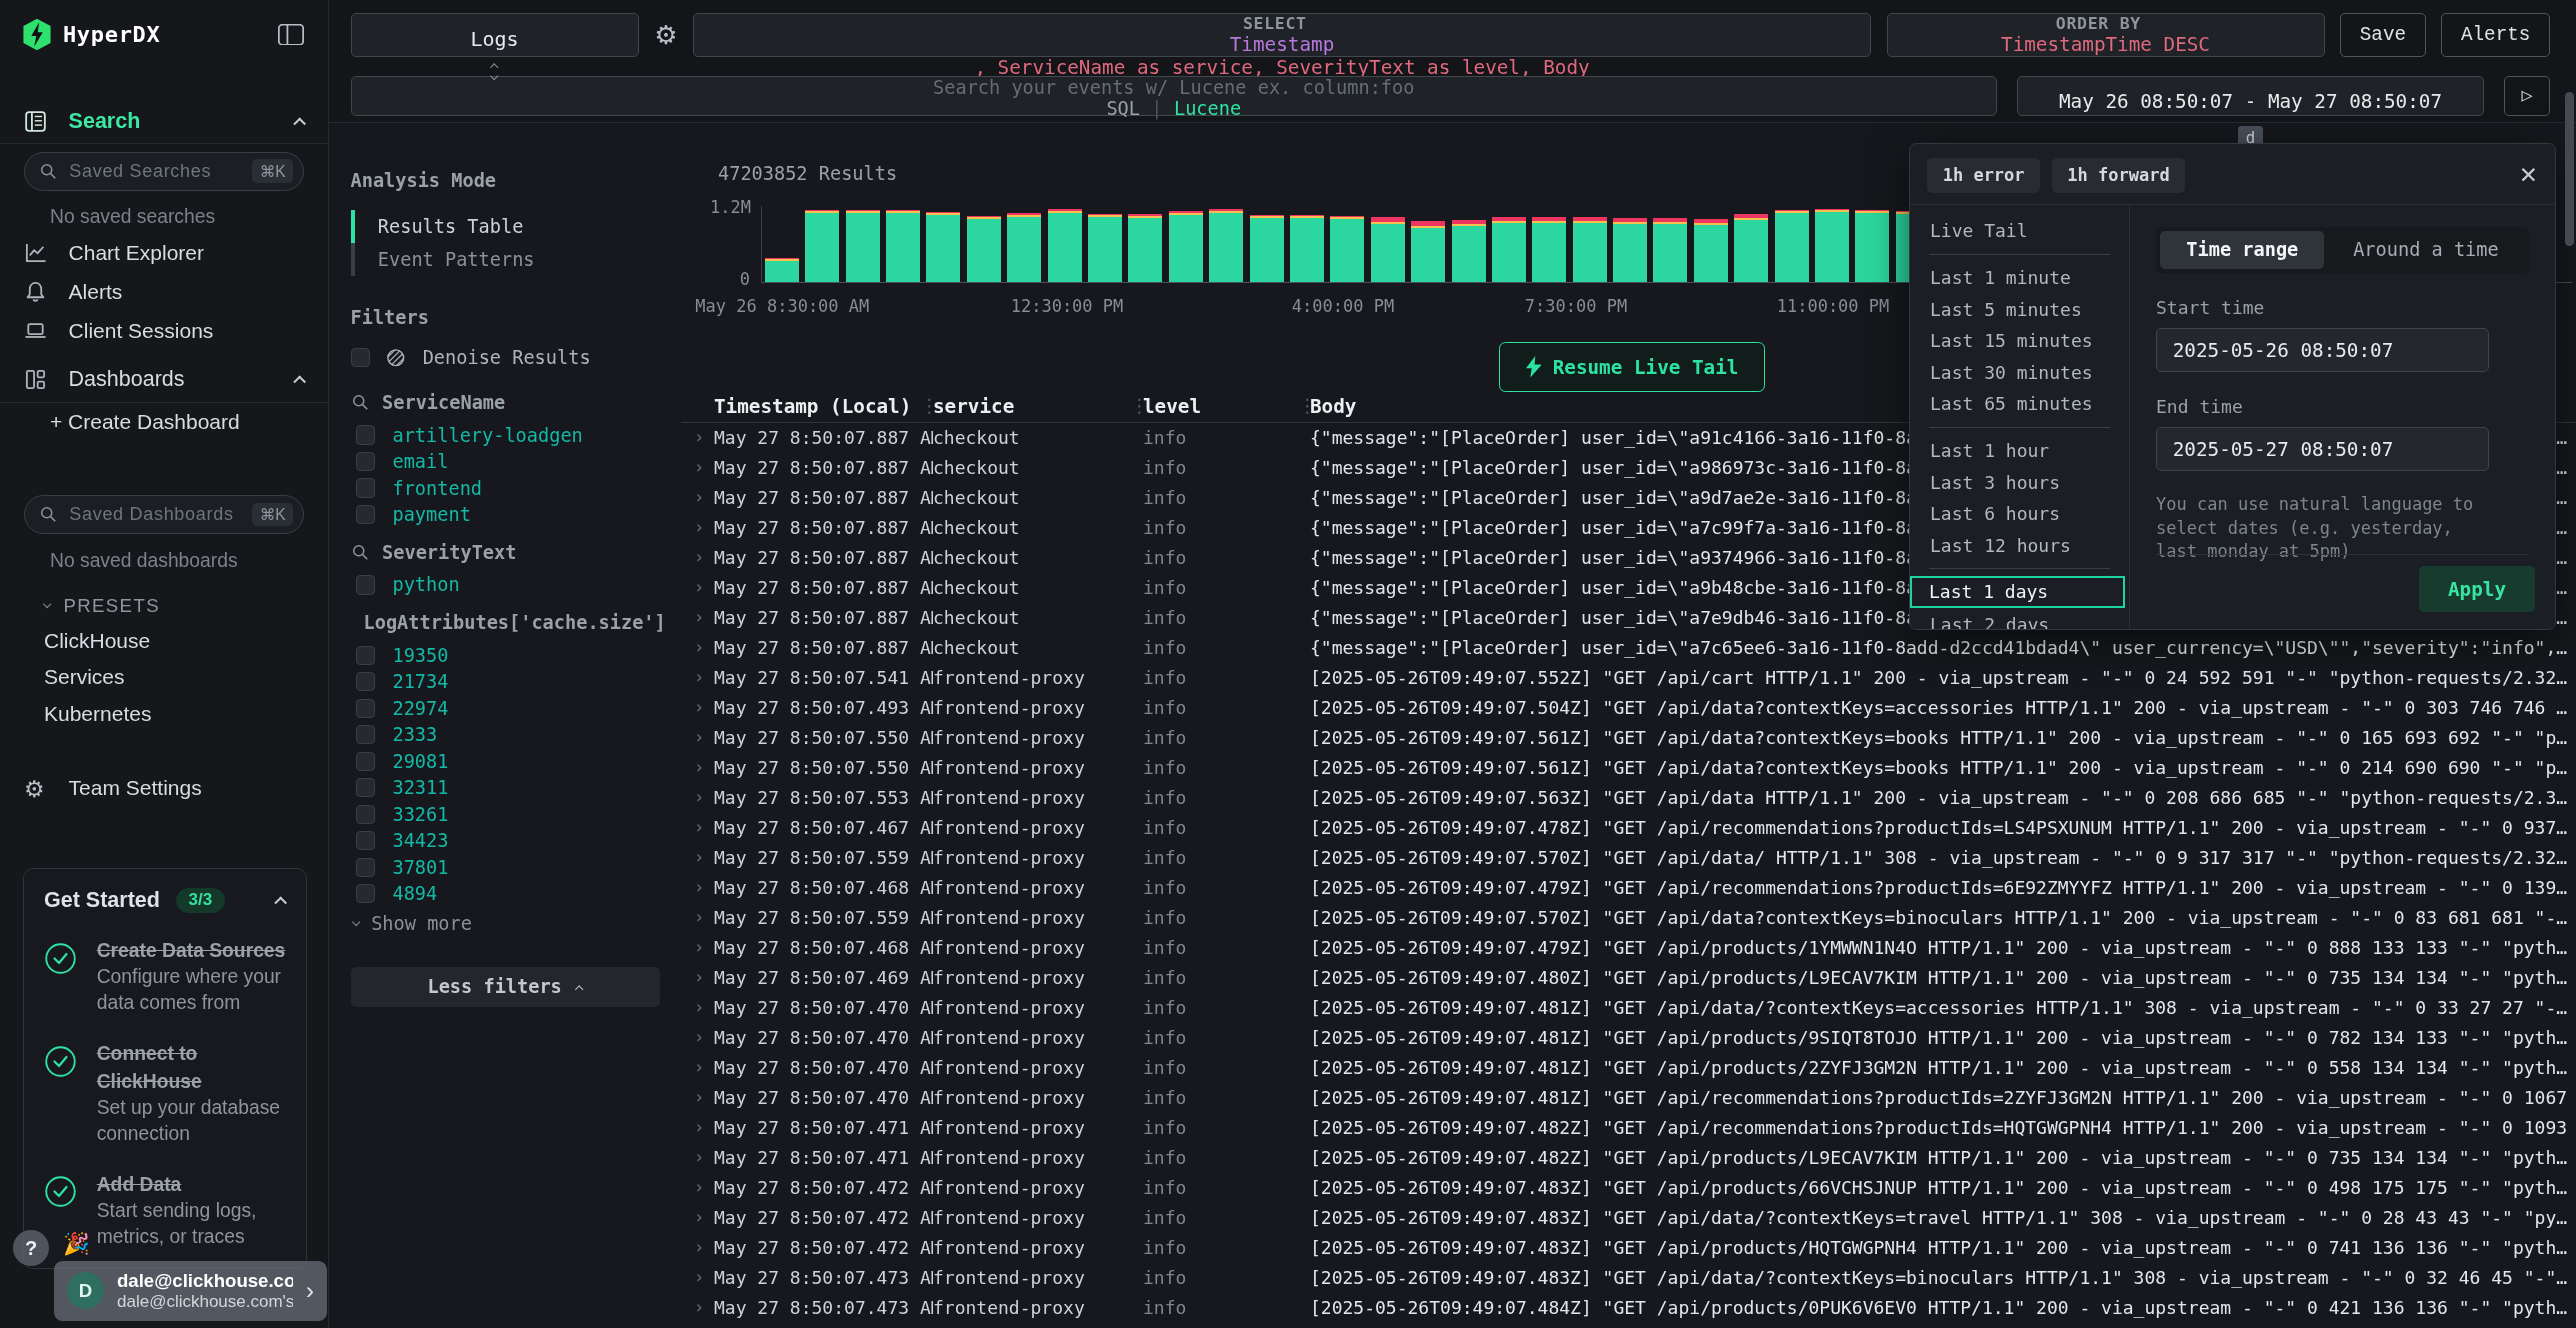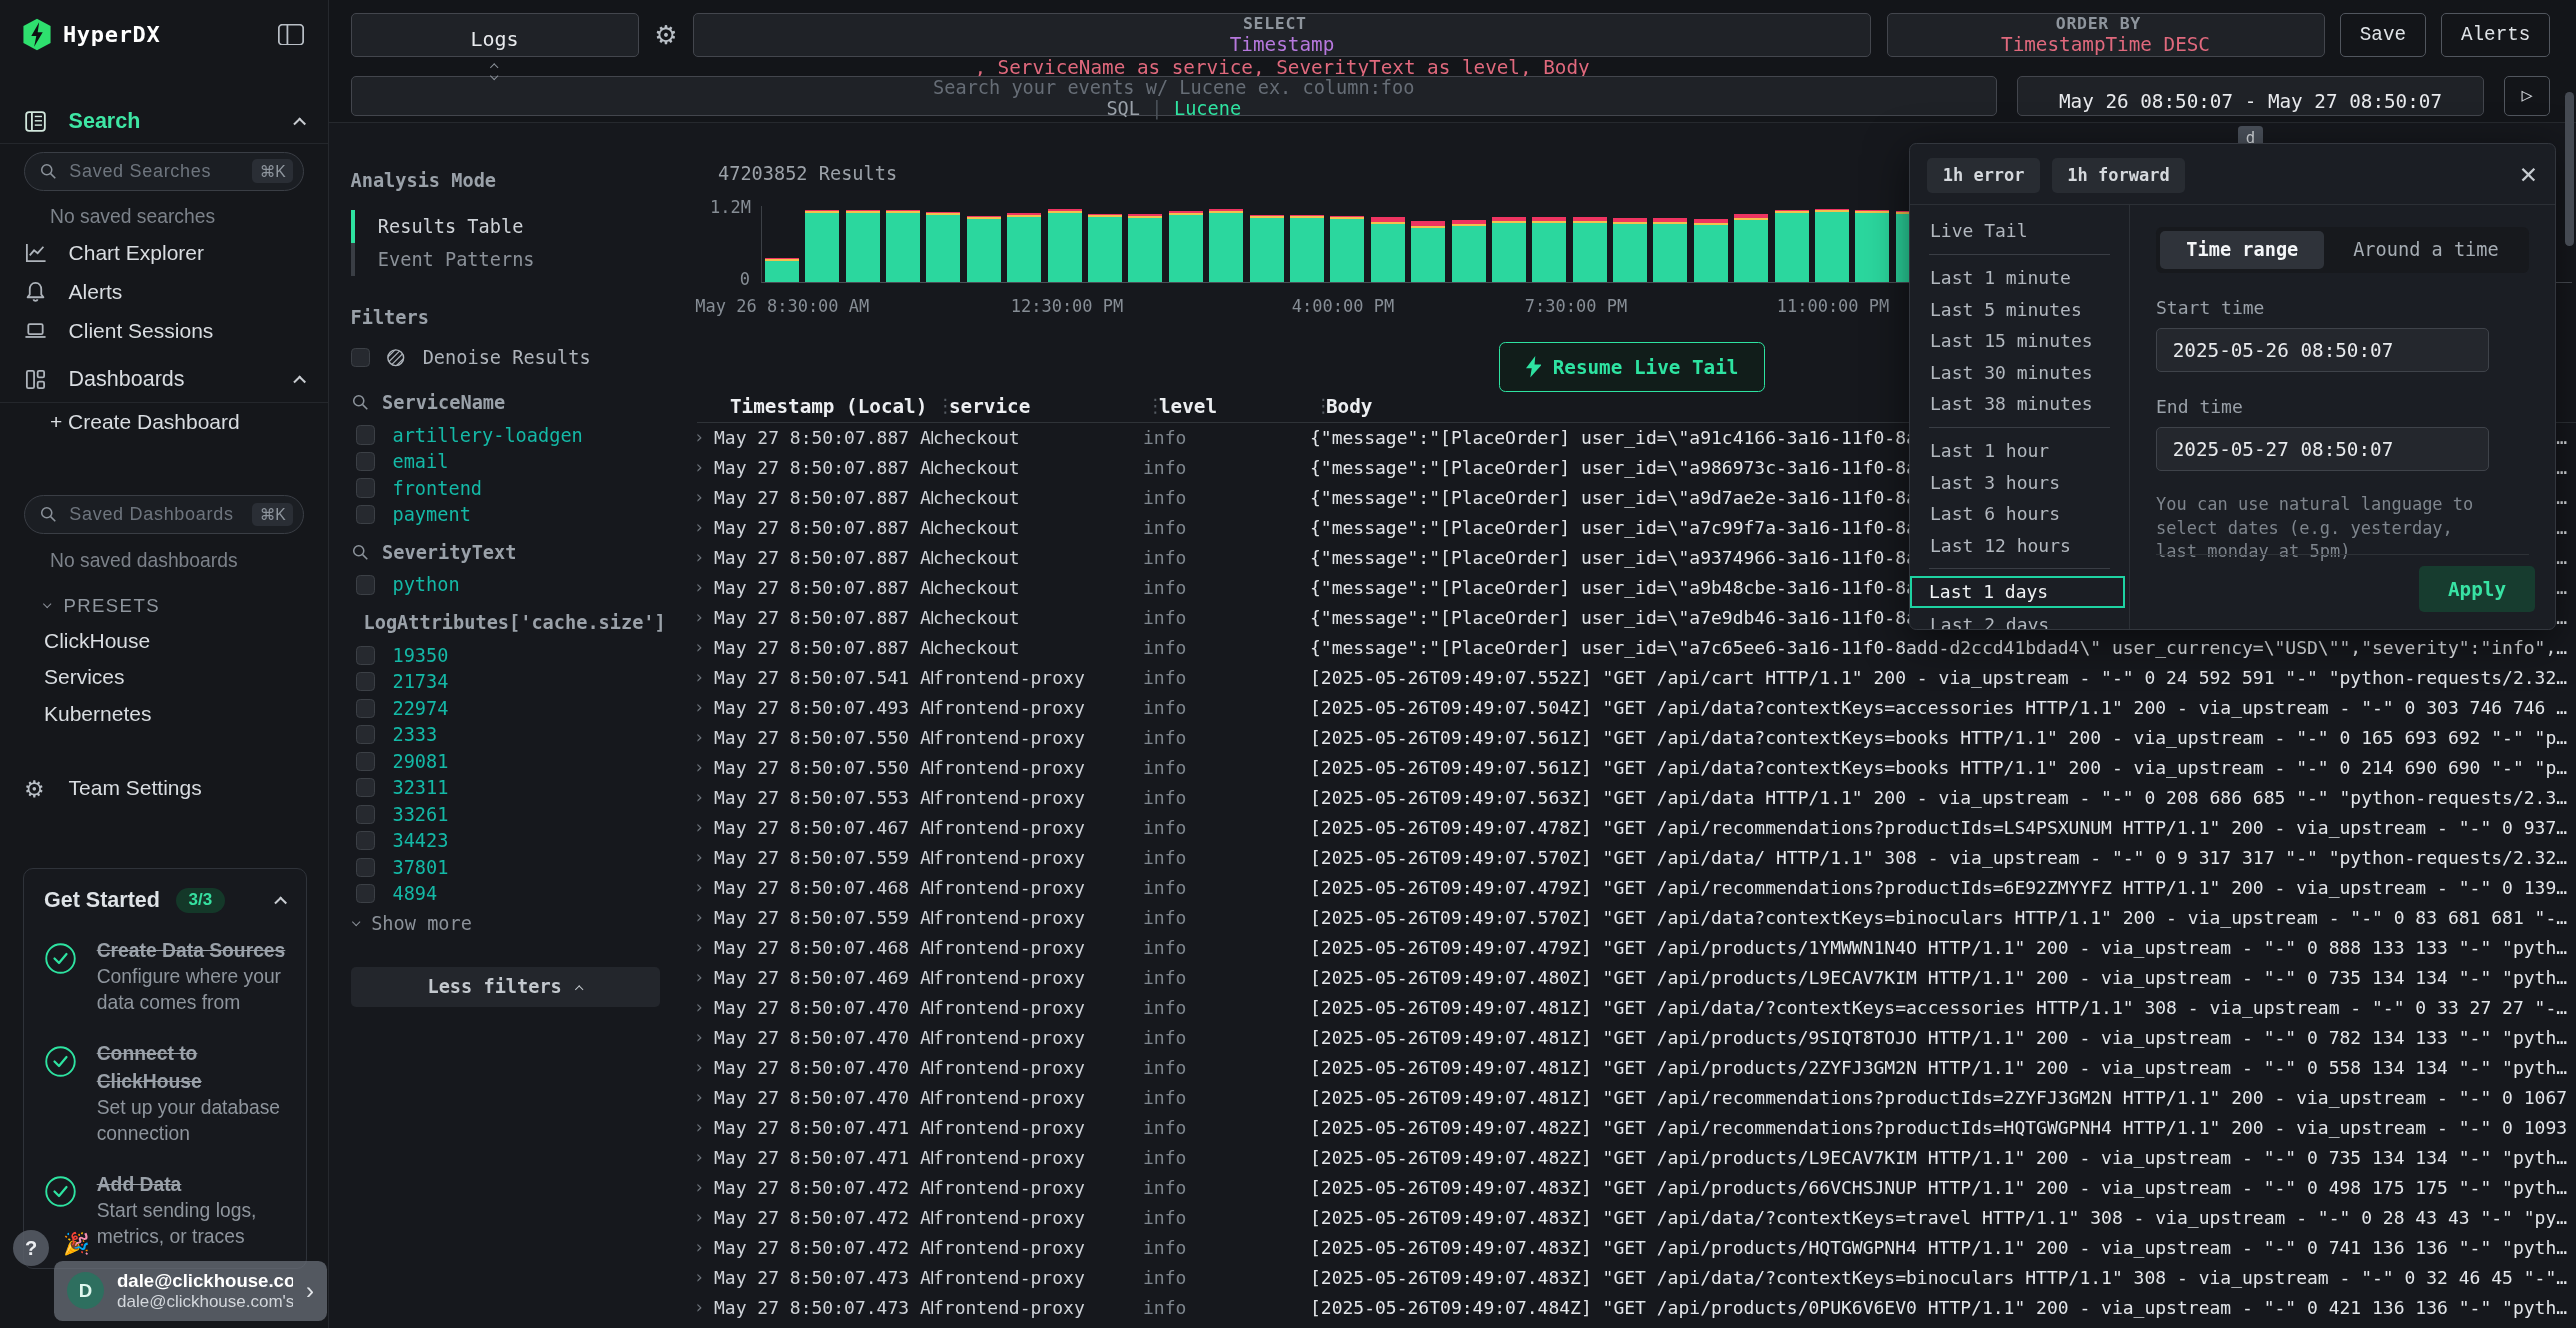--- a/index.html
+++ b/index.html
@@ -115,21 +115,21 @@
   .bar .seg-red { background:#ee3461; }
   .bar .seg-yellow { background:#f2c14e; height:2.1px; }
   .bar .seg-green { background:#2bd79e; }
   .xticks { position:absolute; left:0; right:0; top:173px; height:24px; }
   .xticks span { position:absolute; color:#868d95; font-size:17px; white-space:nowrap; }
   .resume-btn { position:absolute; left:818px; top:219px; width:266px; height:50px; border:1.4px solid #2ee3a1;
     border-radius:6.4px; background:rgba(16,30,26,.85); color:#2ee3a1; font-weight:bold; font-size:19.3px;
     display:flex; align-items:center; justify-content:center; gap:11.4px; cursor:pointer; z-index:2; }
 
   .log-grid { display:grid; grid-template-columns:33px 219px 210px 167px 1fr; align-items:center; }
-  .log-header { position:absolute; left:16px; right:0; top:268px; height:31.5px; font-weight:bold; font-size:19.3px; color:#eceef1;
+  .log-header { position:absolute; left:0; right:0; top:268px; height:31.5px; font-weight:bold; font-size:19.3px; color:#eceef1;
     border-bottom:1.4px solid #2f3338; }
   .col-sep { position:absolute; top:4.3px; color:#555b62; font-weight:normal; font-size:18.6px; }
   .log-rows { position:absolute; left:0; right:0; top:299px; bottom:0; overflow:hidden; }
   .log-row { height:30px; font-size:18px; white-space:nowrap; cursor:pointer; }
   .rw-chev { color:#6b7178; padding-left:13px; font-size:17px; }
   .rw-ts { color:#cfd3d8; overflow:hidden; }
   .rw-svc { color:#cfd3d8; overflow:hidden; }
   .rw-lvl { color:#7e868e; overflow:hidden; }
   .rw-body { color:#e3e6ea; overflow:hidden; text-overflow:ellipsis; padding-right:7.2px; }
 
@@ -903,21 +903,21 @@
       <span class="tp-close">✕</span>
     </div>
     <div class="tp-body">
       <div class="tp-list" id="time-options">
           <div class="tp-item">Live Tail</div>
           <div class="tp-div"></div>
           <div class="tp-item">Last 1 minute</div>
           <div class="tp-item">Last 5 minutes</div>
           <div class="tp-item">Last 15 minutes</div>
           <div class="tp-item">Last 30 minutes</div>
-          <div class="tp-item">Last 38 minutes</div>
+          <div class="tp-item">Last 65 minutes</div>
           <div class="tp-div"></div>
           <div class="tp-item">Last 1 hour</div>
           <div class="tp-item">Last 3 hours</div>
           <div class="tp-item">Last 6 hours</div>
           <div class="tp-item">Last 12 hours</div>
           <div class="tp-div"></div>
           <div class="tp-item selected">Last 1 days</div>
           <div class="tp-item">Last 2 days</div>
         </div>
       <div class="tp-right">

